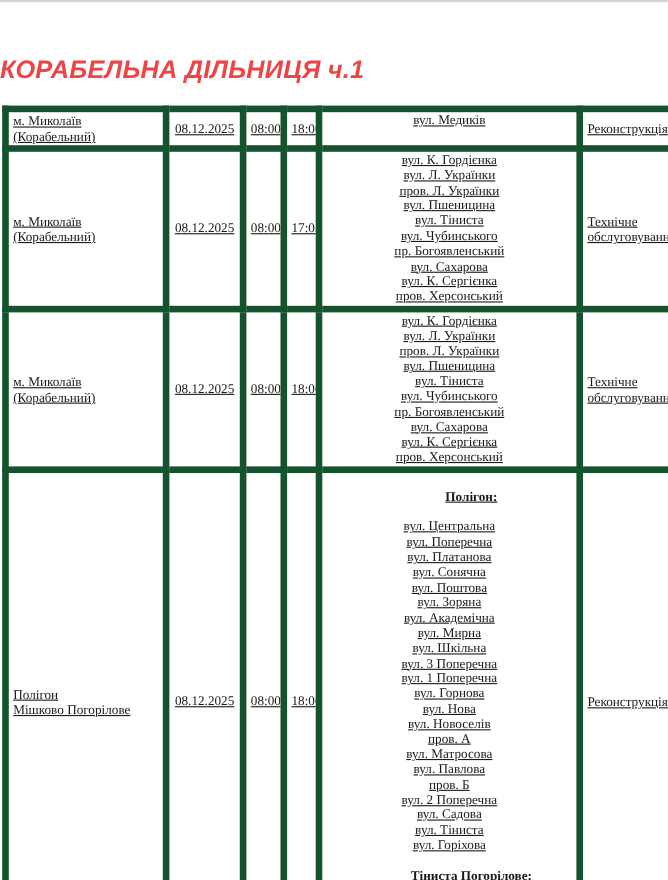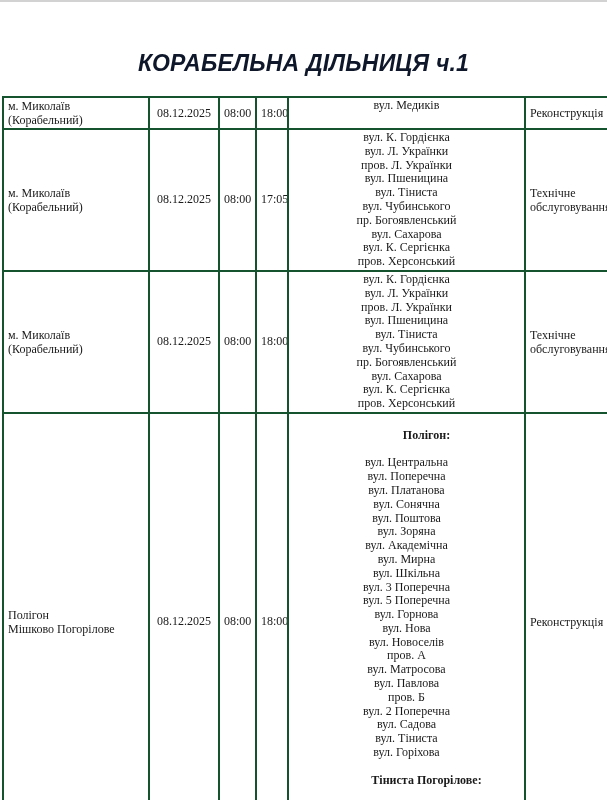--- a/index.html
+++ b/index.html
@@ -15,43 +15,43 @@
     top: 0; left: 0;
     width: 607px;
     height: 2px;
     background: #d2d2d2;
   }
   .page-title {
     position: absolute;
     top: 50px;
     left: 0;
     width: 607px;
-    text-align: center;
     font-family: "Liberation Sans", sans-serif;
     font-weight: 700;
     font-style: italic;
     font-size: 23px;
-    color: #0f172a;
+    color: #ef4444;
     letter-spacing: 0.2px;
   }
   table.schedule {
     position: absolute;
     top: 96px;
     left: 2px;
     width: 650px;
     border-collapse: collapse;
     table-layout: fixed;
     font-family: "Liberation Serif", serif;
     font-size: 12px;
     color: #1a1a1a;
   }
   table.schedule td {
-    border: 2px solid #14532d;
+    border: 6px solid #14532d;
     padding: 1px 4px;
     overflow: hidden;
+    text-decoration: underline;
   }
   td.c-location {
     vertical-align: middle;
     padding-left: 6px;
     white-space: pre-line;
     line-height: 14px;
   }
   td.c-date, td.c-start, td.c-end {
     vertical-align: middle;
     text-align: center;
@@ -154,21 +154,21 @@
         <div class="streets-lines">вул. Центральна
 вул. Поперечна
 вул. Платанова
 вул. Сонячна
 вул. Поштова
 вул. Зоряна
 вул. Академічна
 вул. Мирна
 вул. Шкільна
 вул. 3 Поперечна
-вул. 5 Поперечна
+вул. 1 Поперечна
 вул. Горнова
 вул. Нова
 вул. Новоселів
 пров. А
 вул. Матросова
 вул. Павлова
 пров. Б
 вул. 2 Поперечна
 вул. Садова
 вул. Тіниста

